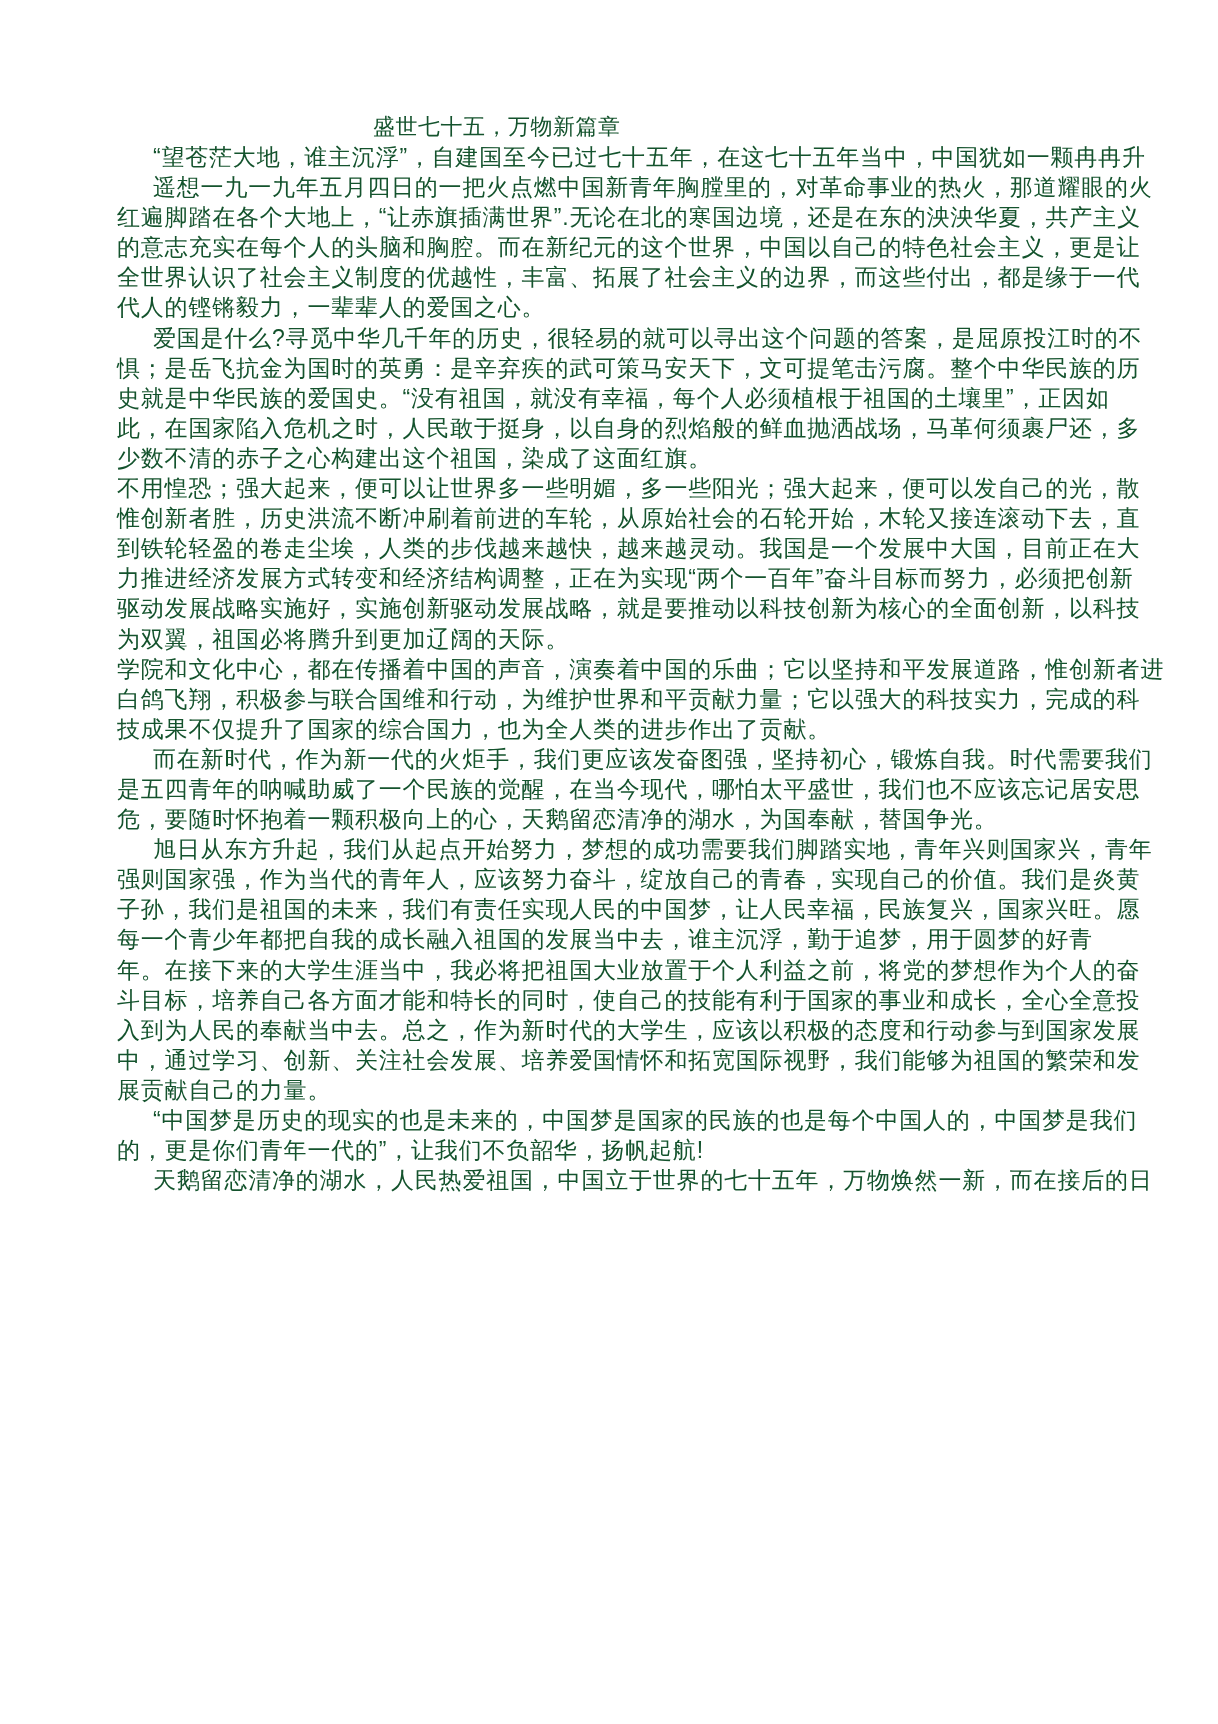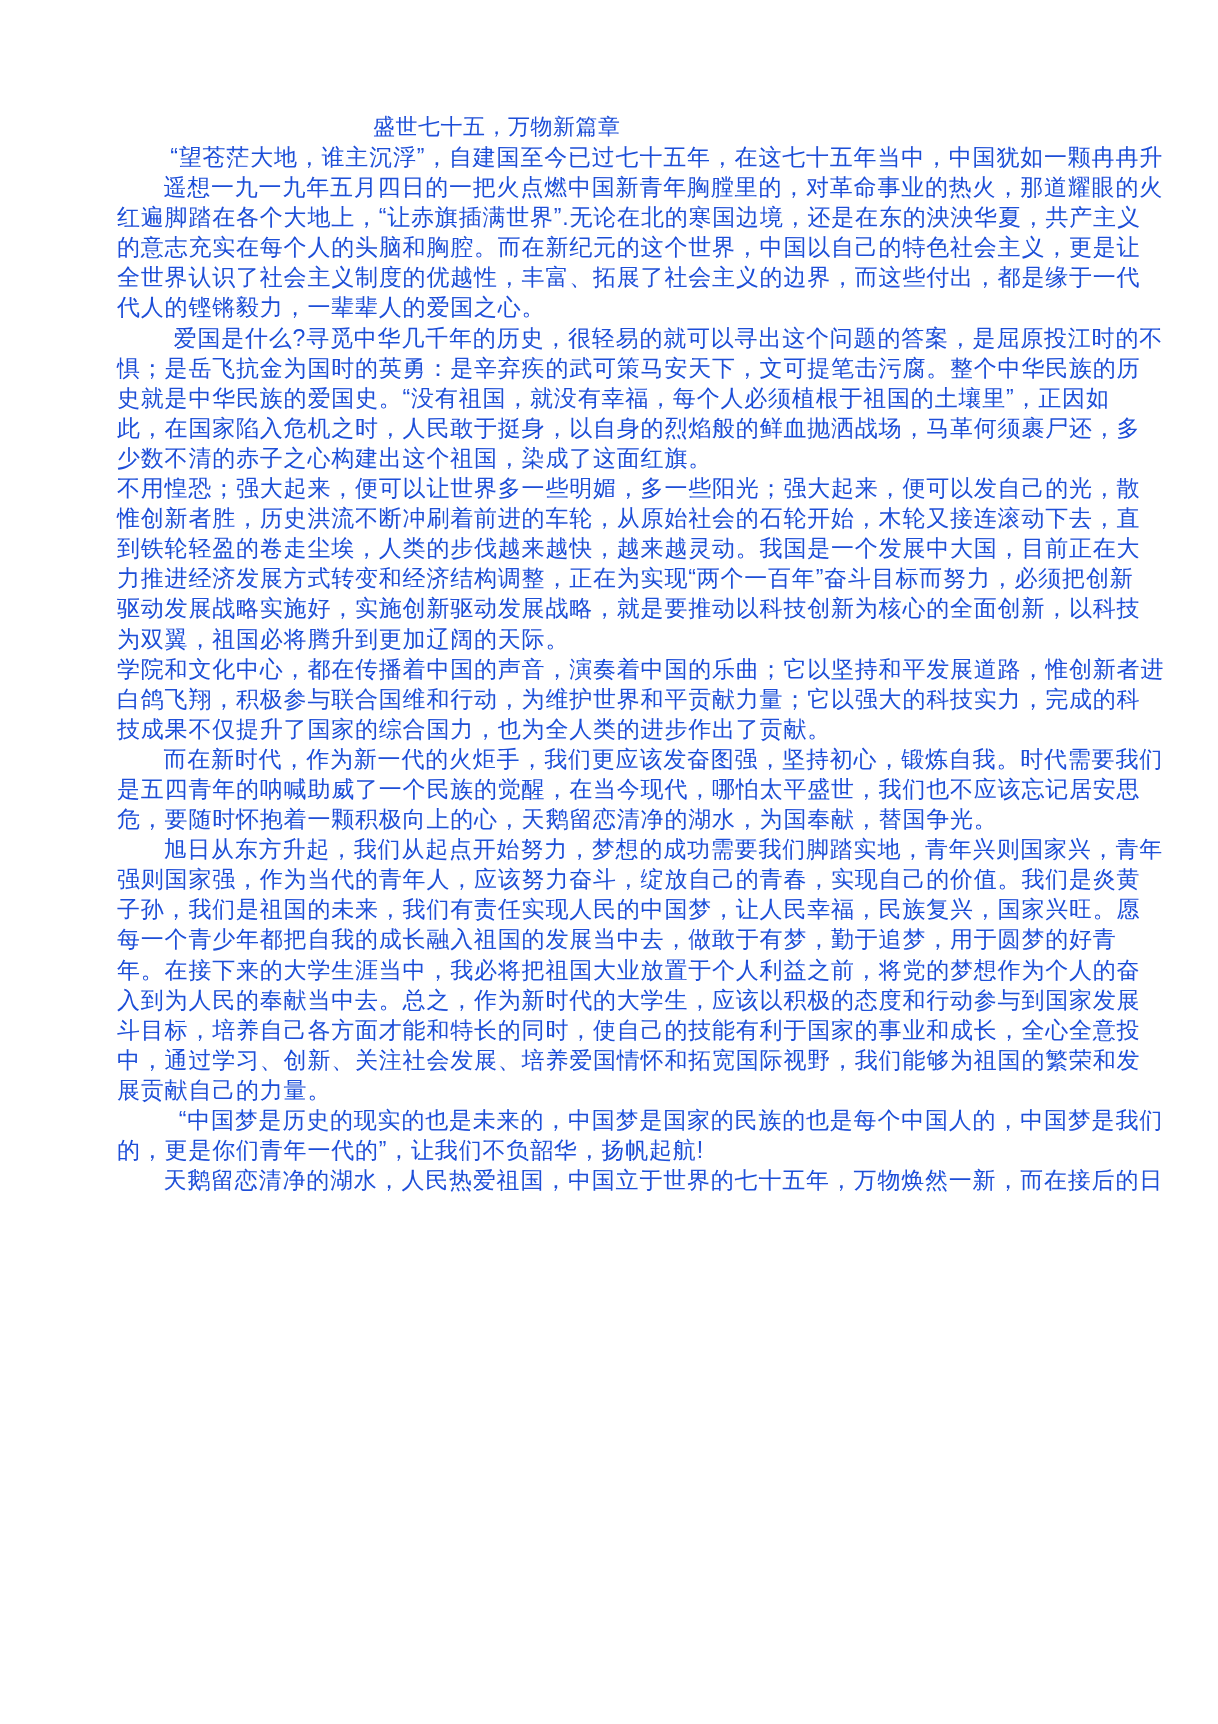--- a/index.html
+++ b/index.html
@@ -5,21 +5,21 @@
   html, body {
     margin: 0;
     padding: 0;
     background: #ffffff;
   }
   .page {
     position: relative;
     width: 1218px;
     height: 1724px;
     background: #ffffff;
-    color: #1d4ed8;
+    color: #14532d;
     font-family: "Liberation Sans", sans-serif;
     overflow: hidden;
   }
   .content {
     position: absolute;
     left: 117px;
     top: 112px;
     width: 1046px;
   }
   .doc-title {
@@ -35,21 +35,20 @@
     margin: 0;
   }
   .line {
     font-size: 23px;
     line-height: 30.1px;
     white-space: nowrap;
     letter-spacing: 0.8px;
   }
   .line.indent {
     text-indent: 36px;
-    text-align: right;
   }
 </style>
 </head>
 <body>
 
 <div class="page">
   <div class="content">
     <h1 class="doc-title">盛世七十五，万物新篇章</h1>
     <div id="doc-body">
         <div class="para">
@@ -84,24 +83,24 @@
         </div>
         <div class="para">
           <div class="line indent">而在新时代，作为新一代的火炬手，我们更应该发奋图强，坚持初心，锻炼自我。时代需要我们</div>
           <div class="line">是五四青年的呐喊助威了一个民族的觉醒，在当今现代，哪怕太平盛世，我们也不应该忘记居安思</div>
           <div class="line">危，要随时怀抱着一颗积极向上的心，天鹅留恋清净的湖水，为国奉献，替国争光。</div>
         </div>
         <div class="para">
           <div class="line indent">旭日从东方升起，我们从起点开始努力，梦想的成功需要我们脚踏实地，青年兴则国家兴，青年</div>
           <div class="line">强则国家强，作为当代的青年人，应该努力奋斗，绽放自己的青春，实现自己的价值。我们是炎黄</div>
           <div class="line">子孙，我们是祖国的未来，我们有责任实现人民的中国梦，让人民幸福，民族复兴，国家兴旺。愿</div>
-          <div class="line">每一个青少年都把自我的成长融入祖国的发展当中去，做敢于有梦，勤于追梦，用于圆梦的好青</div>
+          <div class="line">每一个青少年都把自我的成长融入祖国的发展当中去，谁主沉浮，勤于追梦，用于圆梦的好青</div>
           <div class="line">年。在接下来的大学生涯当中，我必将把祖国大业放置于个人利益之前，将党的梦想作为个人的奋</div>
+          <div class="line">斗目标，培养自己各方面才能和特长的同时，使自己的技能有利于国家的事业和成长，全心全意投</div>
           <div class="line">入到为人民的奉献当中去。总之，作为新时代的大学生，应该以积极的态度和行动参与到国家发展</div>
-          <div class="line">斗目标，培养自己各方面才能和特长的同时，使自己的技能有利于国家的事业和成长，全心全意投</div>
           <div class="line">中，通过学习、创新、关注社会发展、培养爱国情怀和拓宽国际视野，我们能够为祖国的繁荣和发</div>
           <div class="line">展贡献自己的力量。</div>
         </div>
         <div class="para">
           <div class="line indent">“中国梦是历史的现实的也是未来的，中国梦是国家的民族的也是每个中国人的，中国梦是我们</div>
           <div class="line">的，更是你们青年一代的”，让我们不负韶华，扬帆起航!</div>
         </div>
         <div class="para">
           <div class="line indent">天鹅留恋清净的湖水，人民热爱祖国，中国立于世界的七十五年，万物焕然一新，而在接后的日</div>
         </div>

